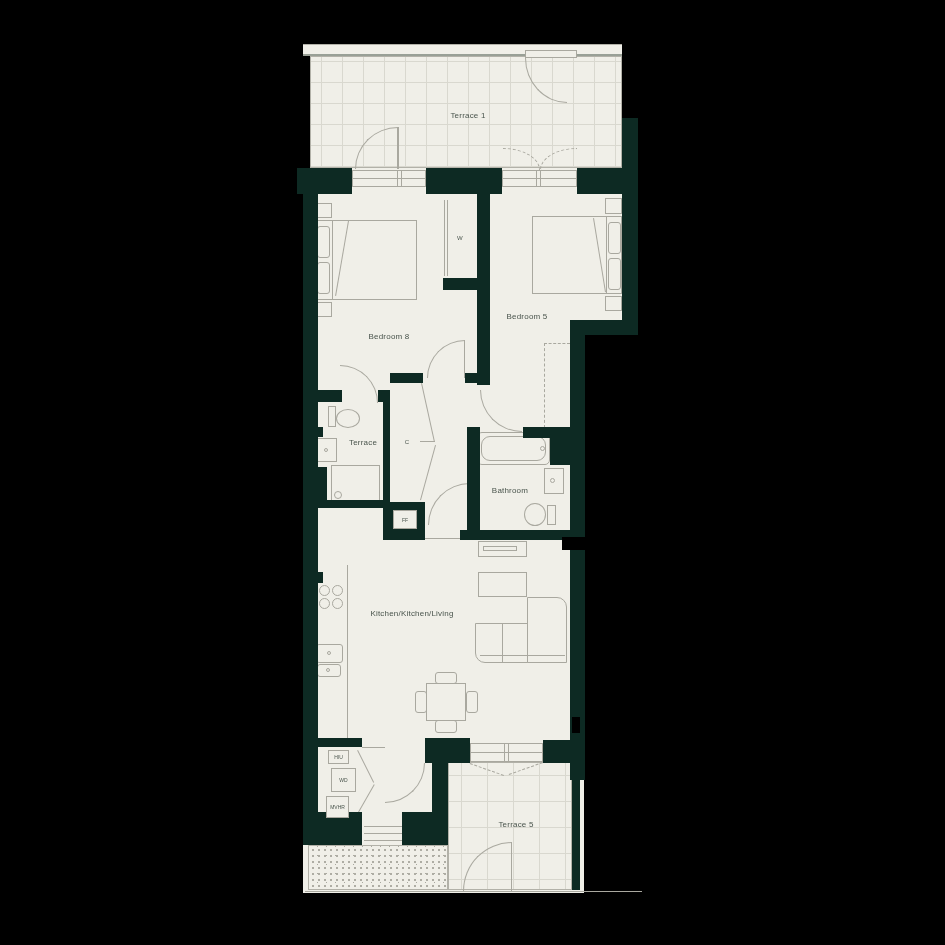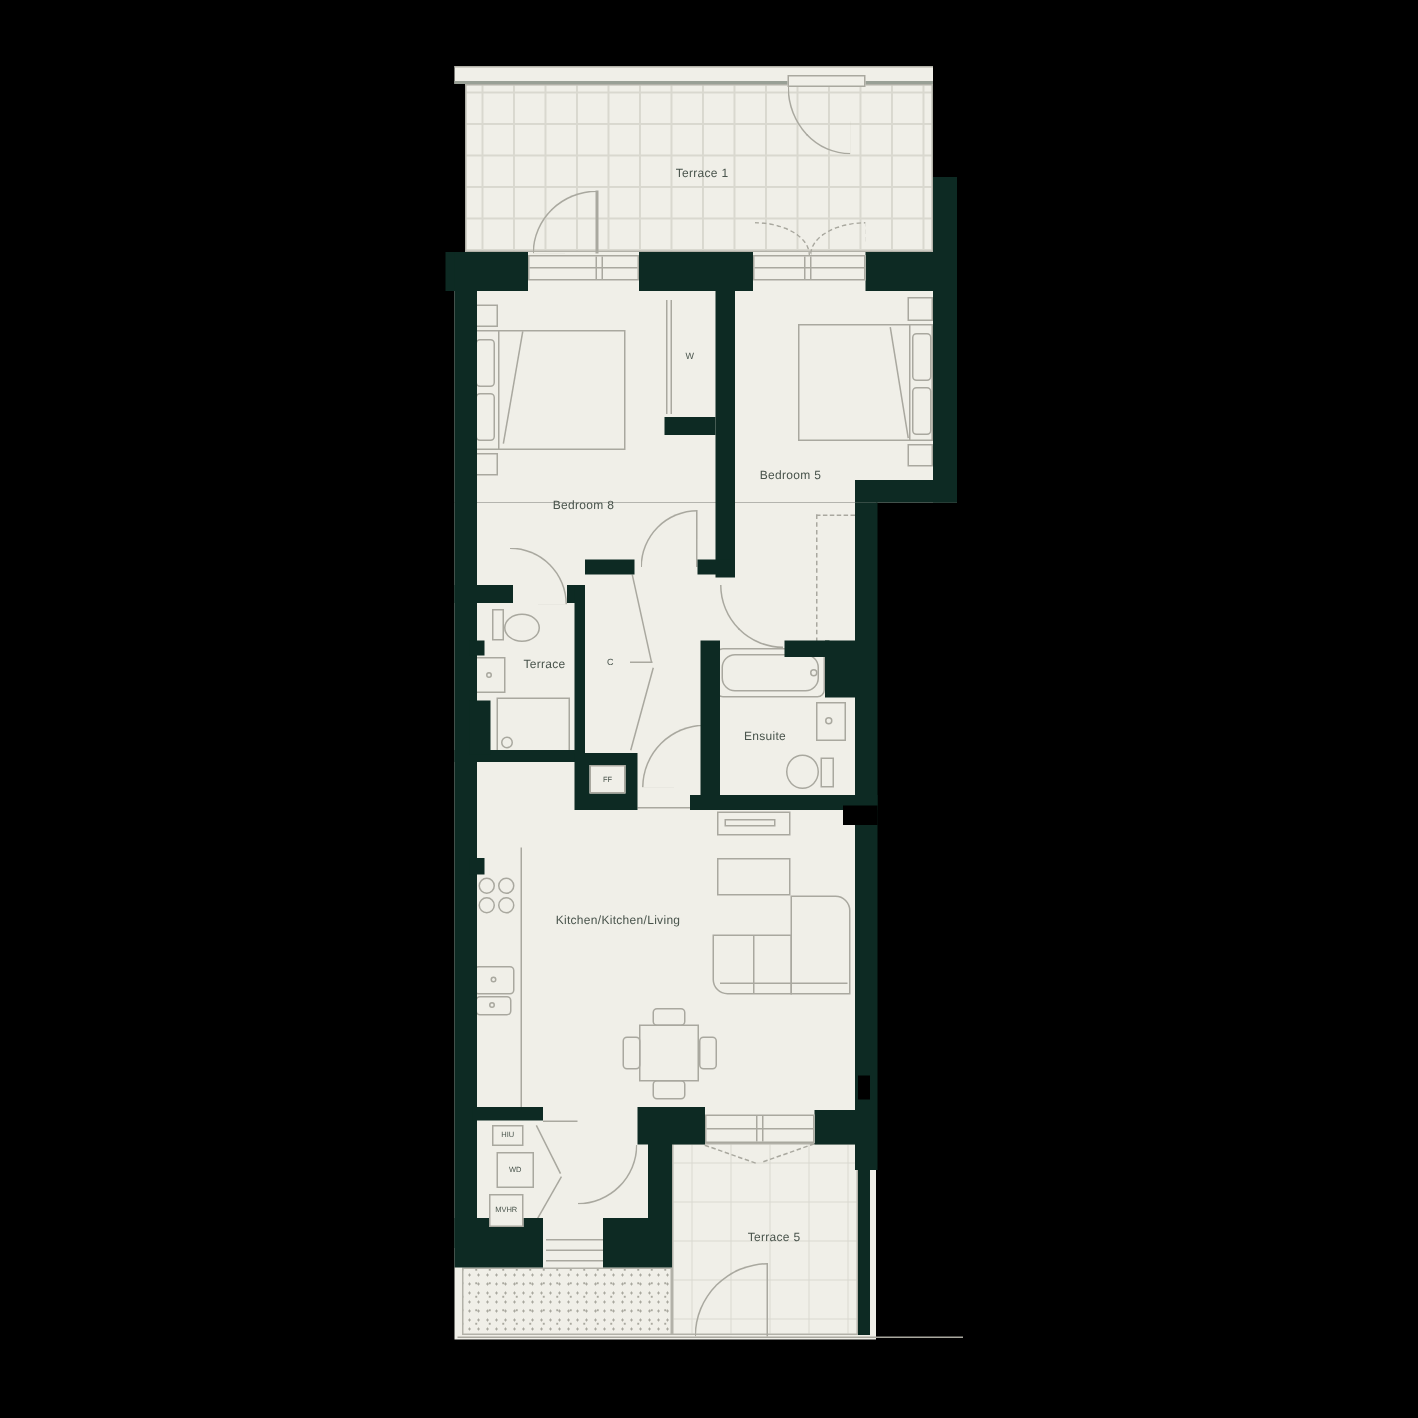--- a/index.html
+++ b/index.html
@@ -198,17 +198,17 @@
 
   <div class="k" style="left:562px;top:537px;width:23px;height:13px"></div>
   <div class="k" style="left:572px;top:717px;width:8px;height:16px"></div>
 
   <div class="lbl" style="left:468px;top:116px">Terrace 1</div>
   <div class="lbl" style="left:389px;top:337px">Bedroom 8</div>
   <div class="lbl sm" style="left:460px;top:238px">W</div>
   <div class="lbl" style="left:527px;top:317px">Bedroom 5</div>
   <div class="lbl" style="left:363px;top:443px">Terrace</div>
   <div class="lbl sm" style="left:407px;top:442px">C</div>
-  <div class="lbl" style="left:510px;top:491px">Ensuite</div>
+  <div class="lbl" style="left:510px;top:491px">Bathroom</div>
   <div class="lbl" style="left:412px;top:614px">Kitchen/Kitchen/Living</div>
   <div class="lbl" style="left:516px;top:825px">Terrace 5</div>
 
 </div>
 
 </body></html>

